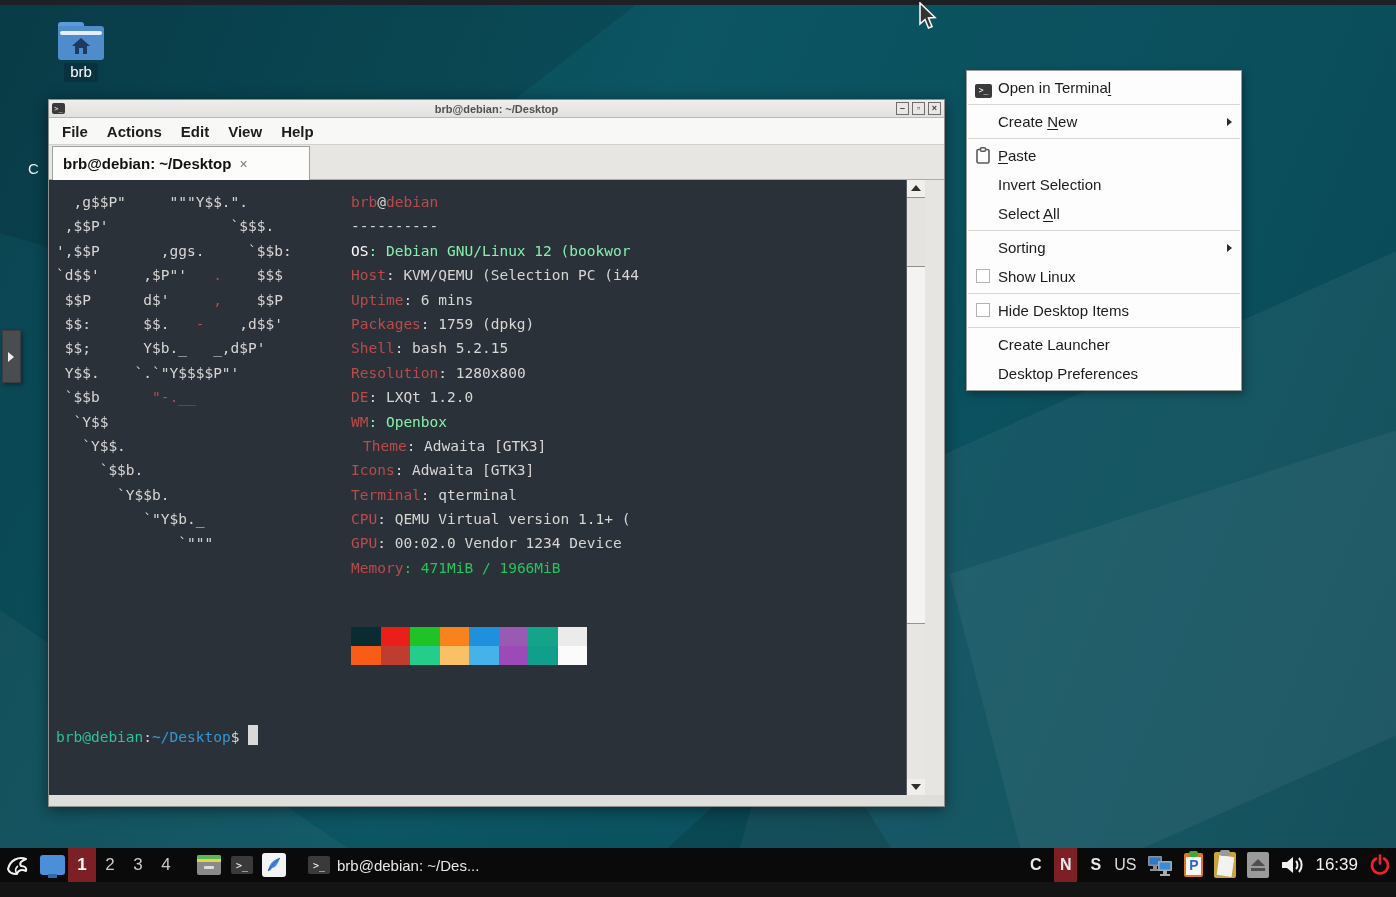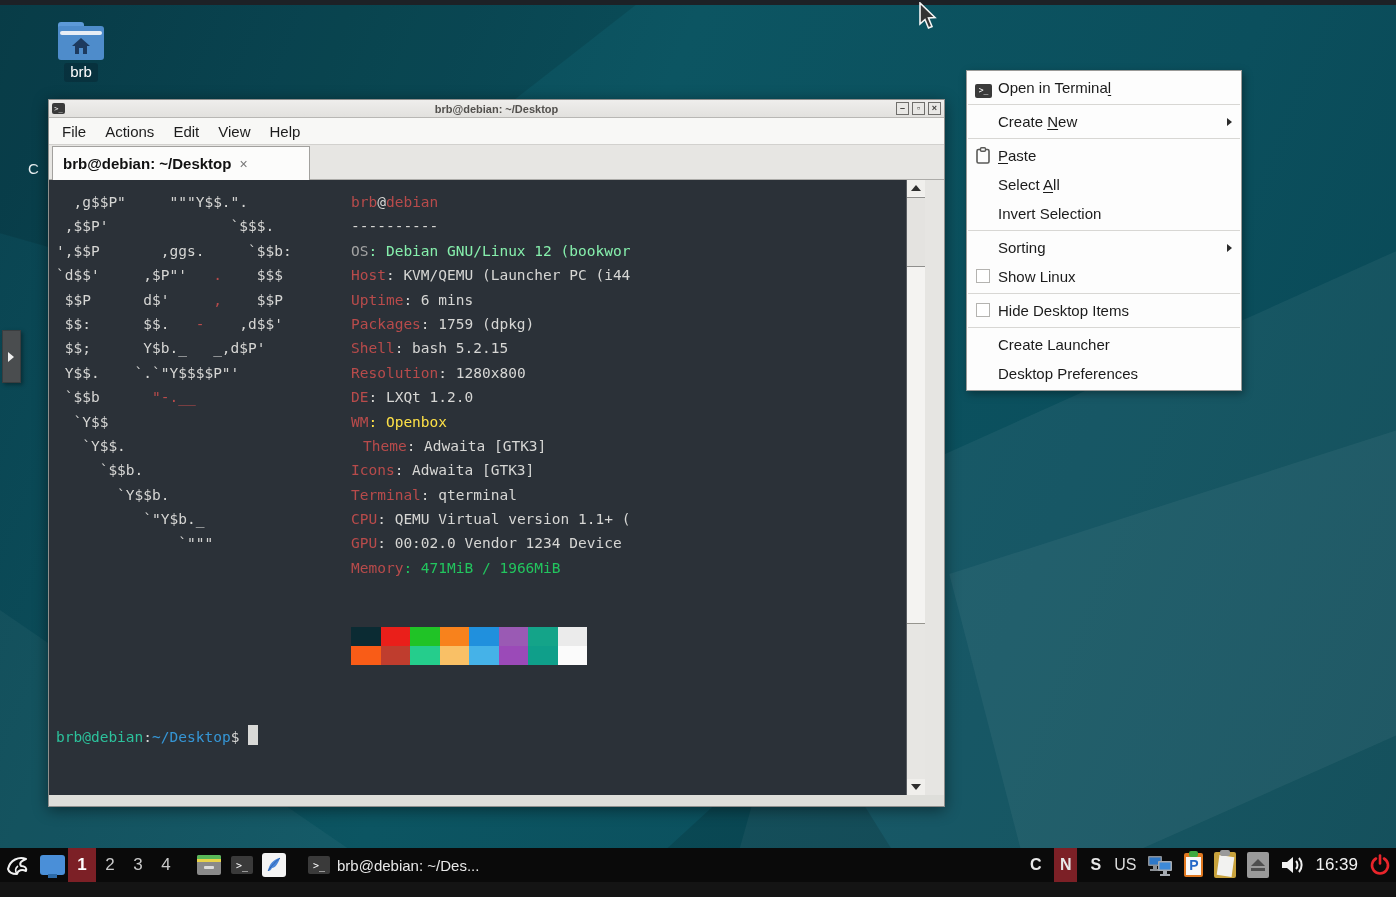--- a/index.html
+++ b/index.html
@@ -44,21 +44,21 @@
   .titlebar .wtitle { position:absolute; left:0; right:0; text-align:center; font-size:11px;
     font-weight:bold; color:#52504d; }
   .miniterm { display:inline-flex; align-items:center; justify-content:center;
     background:#3a3a3a; color:#fff; border-radius:2px; font-family:"DejaVu Sans Mono",monospace; }
   .miniterm.t12 { width:13px; height:11px; font-size:7px; margin-left:3px; }
   .winbtns { position:absolute; right:3px; top:2px; display:flex; gap:3px; }
   .wbtn { width:13px; height:13px; background:#e9e8e5; border:1px solid #6f6e6b; color:#3c3b39;
     font-size:9px; line-height:11px; text-align:center; font-weight:bold; }
   .menubar { height:27px; background:#f8f8f6; border-bottom:1px solid #d2d1ce;
     display:flex; align-items:center; gap:19px; padding-left:13px; font-size:15px; color:#1c1c1c; }
-  .menubar span { cursor:default; }
+  .menubar span { cursor:default;font-weight:bold; }
   .tabbar { position:relative; height:35px; background:#e7e6e3; border-bottom:1px solid #adaca9; }
   .tab { position:absolute; left:3px; top:1px; width:258px; height:34px; background:#fcfcfb;
     border:1px solid #a2a19e; border-bottom:none; display:flex; align-items:center;
     padding:0 10px; gap:8px; }
   .tab .tlabel { font-size:15px; font-weight:bold; color:#111; }
   .tab .tclose { color:#777; font-size:14px; }
 
   .term { position:relative; width:876px; height:615px; background:#2b3138; overflow:hidden;
     font-family:"DejaVu Sans Mono", monospace; font-size:14.5px; }
   .tline { position:relative; white-space:pre; line-height:24.4px; height:24.4px; }
@@ -205,28 +205,28 @@
           <div class="tline"><span style="color: rgb(214, 214, 212);">     `$$b.</span></div>
           <div class="tline"><span style="color: rgb(214, 214, 212);">       `Y$$b.</span></div>
           <div class="tline"><span style="color: rgb(214, 214, 212);">          `"Y$b._</span></div>
           <div class="tline"><span style="color: rgb(214, 214, 212);">              `"""</span></div>
           <div class="tline"><span style="color: rgb(214, 214, 212);"></span></div>
           <div class="tline"><span style="color: rgb(214, 214, 212);"></span></div>
         </div>
       <div class="infocol" id="infocol">
           <div class="tline"><span style="color: rgb(184, 75, 75);">brb</span><span style="color: rgb(214, 214, 212);">@</span><span style="color: rgb(184, 75, 75);">debian</span></div>
           <div class="tline"><span style="color: rgb(214, 214, 212);">----------</span></div>
-          <div class="tline"><span style="color: #a3a3a3;">OS</span><span style="color: #86efac;">: Debian GNU/Linux 12 (bookwor</span></div>
-          <div class="tline"><span style="color: rgb(184, 75, 75);">Host</span><span style="color: rgb(214, 214, 212);">: KVM/QEMU (Launcher PC (i44</span></div>
+          <div class="tline"><span style="color: #ffffff;">OS</span><span style="color: #86efac;">: Debian GNU/Linux 12 (bookwor</span></div>
+          <div class="tline"><span style="color: rgb(184, 75, 75);">Host</span><span style="color: rgb(214, 214, 212);">: KVM/QEMU (Selection PC (i44</span></div>
           <div class="tline"><span style="color: rgb(184, 75, 75);">Uptime</span><span style="color: rgb(214, 214, 212);">: 6 mins</span></div>
           <div class="tline"><span style="color: rgb(184, 75, 75);">Packages</span><span style="color: rgb(214, 214, 212);">: 1759 (dpkg)</span></div>
           <div class="tline"><span style="color: rgb(184, 75, 75);">Shell</span><span style="color: rgb(214, 214, 212);">: bash 5.2.15</span></div>
           <div class="tline"><span style="color: rgb(184, 75, 75);">Resolution</span><span style="color: rgb(214, 214, 212);">: 1280x800</span></div>
           <div class="tline"><span style="color: rgb(184, 75, 75);">DE</span><span style="color: rgb(214, 214, 212);">: LXQt 1.2.0</span></div>
-          <div class="tline"><span style="color: rgb(184, 75, 75);">WM</span><span style="color: #fde047;">: Openbox</span></div>
+          <div class="tline"><span style="color: rgb(184, 75, 75);">WM</span><span style="color: #86efac;">: Openbox</span></div>
           <div class="tline"><span style="color: rgb(184, 75, 75); margin-left: 12px;">Theme</span><span style="color: rgb(214, 214, 212);">: Adwaita [GTK3]</span></div>
           <div class="tline"><span style="color: rgb(184, 75, 75);">Icons</span><span style="color: rgb(214, 214, 212);">: Adwaita [GTK3]</span></div>
           <div class="tline"><span style="color: rgb(184, 75, 75);">Terminal</span><span style="color: rgb(214, 214, 212);">: qterminal</span></div>
           <div class="tline"><span style="color: rgb(184, 75, 75);">CPU</span><span style="color: rgb(214, 214, 212);">: QEMU Virtual version 1.1+ (</span></div>
           <div class="tline"><span style="color: rgb(184, 75, 75);">GPU</span><span style="color: rgb(214, 214, 212);">: 00:02.0 Vendor 1234 Device</span></div>
           <div class="tline"><span style="color: rgb(184, 75, 75);">Memory</span><span style="color: #22c55e;">: 471MiB / 1966MiB</span></div>
         </div>
       <div class="palette" id="palette">
           <div class="prow">
             <div class="pblock" style="background: rgb(11, 43, 51);"></div>
@@ -277,24 +277,24 @@
       </div>
       <div class="msep"></div>
       <div class="mitem">
         <span class="micon"><svg width="16" height="17" viewBox="0 0 16 17">
             <rect x="2" y="2.5" width="12" height="13.5" rx="1.5" fill="none" stroke="#5a5a58" stroke-width="1.6"></rect>
             <rect x="5.5" y="0.8" width="5" height="3.4" rx="1" fill="#fdfdfd" stroke="#5a5a58" stroke-width="1.4"></rect>
           </svg></span>
         <span><span class="u">P</span>aste</span>
       </div>
       <div class="mitem">
+        <span>Invert Selection</span>
+      </div>
+      <div class="mitem">
         <span>Select <span class="u">A</span>ll</span>
-      </div>
-      <div class="mitem">
-        <span>Invert Selection</span>
       </div>
       <div class="msep"></div>
       <div class="mitem">
         <span>Sorting</span>
         <span class="marrow"></span>
       </div>
       <div class="mitem">
         <span class="mcheck"></span>
         <span>Show Linux</span>
       </div>

